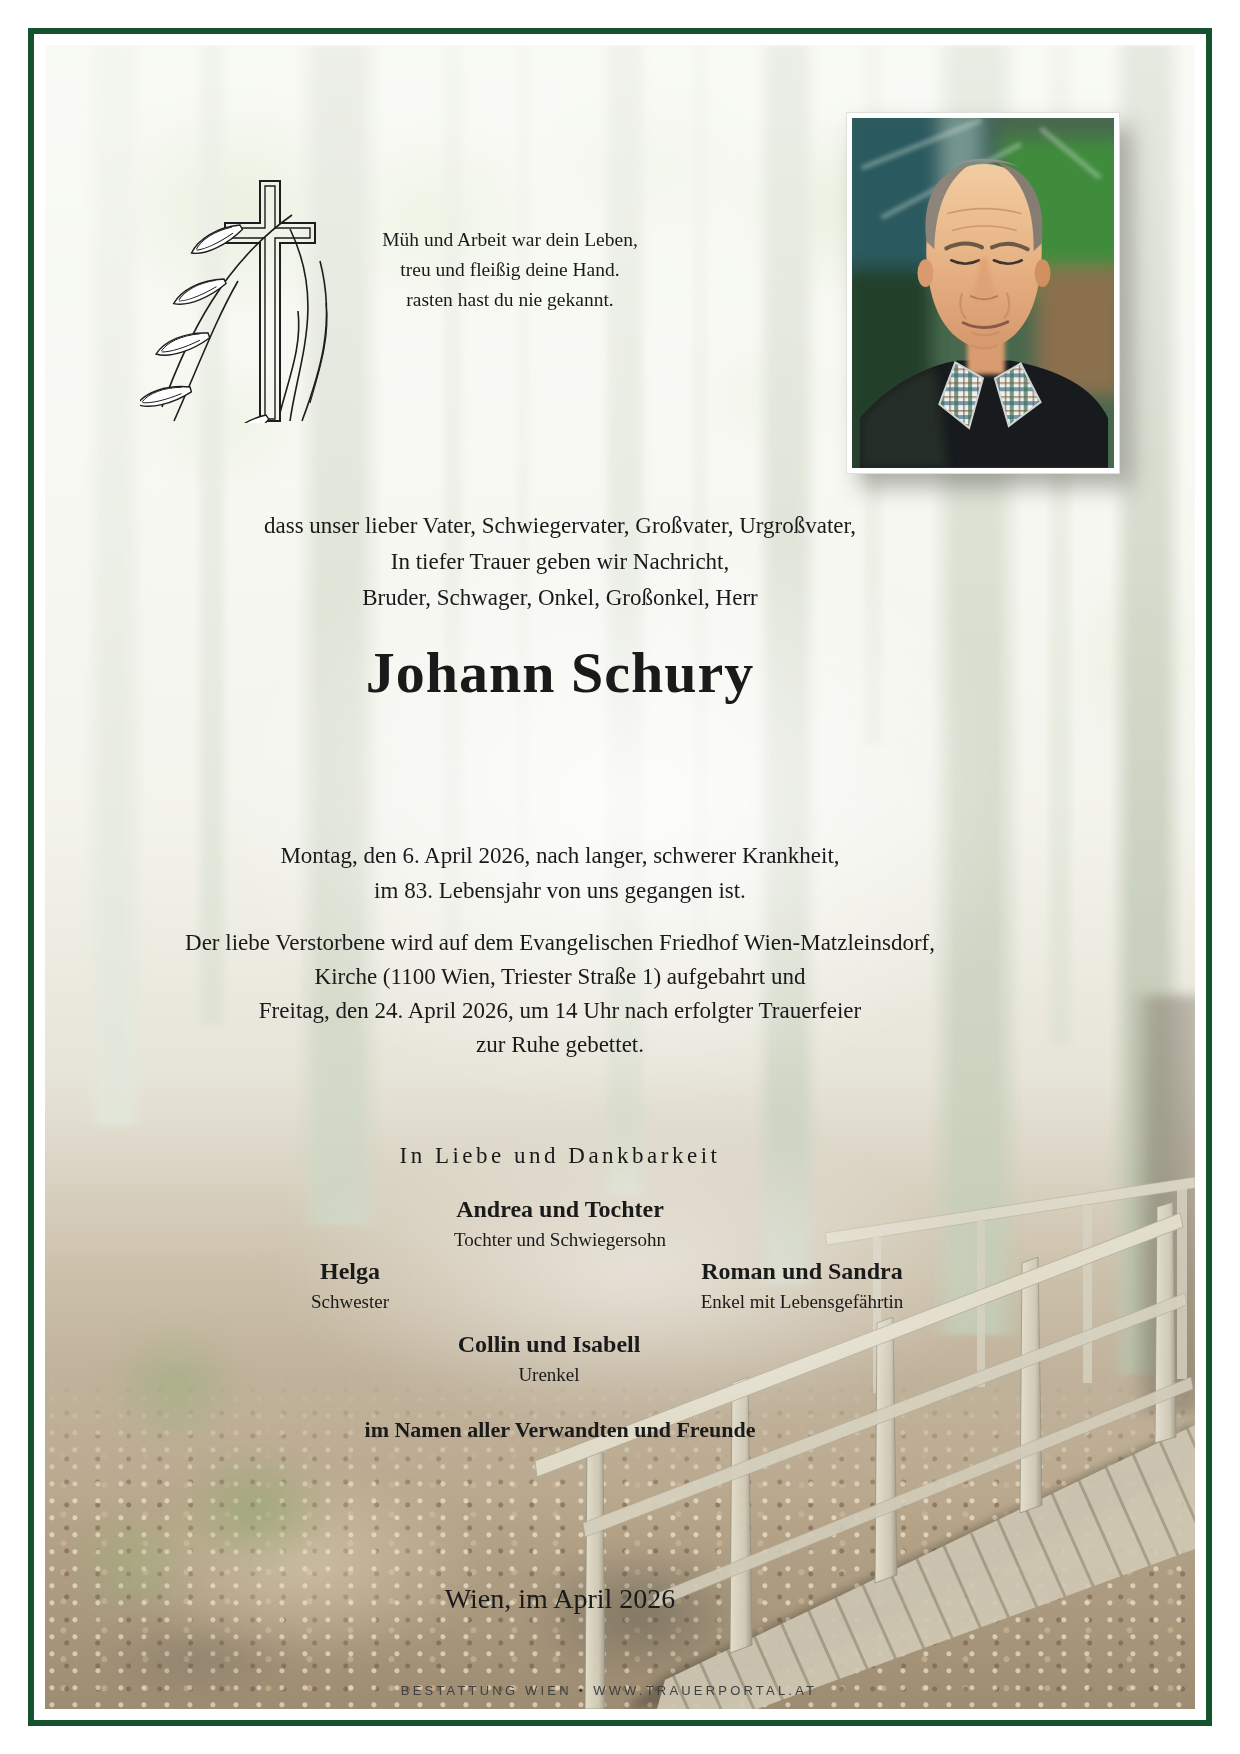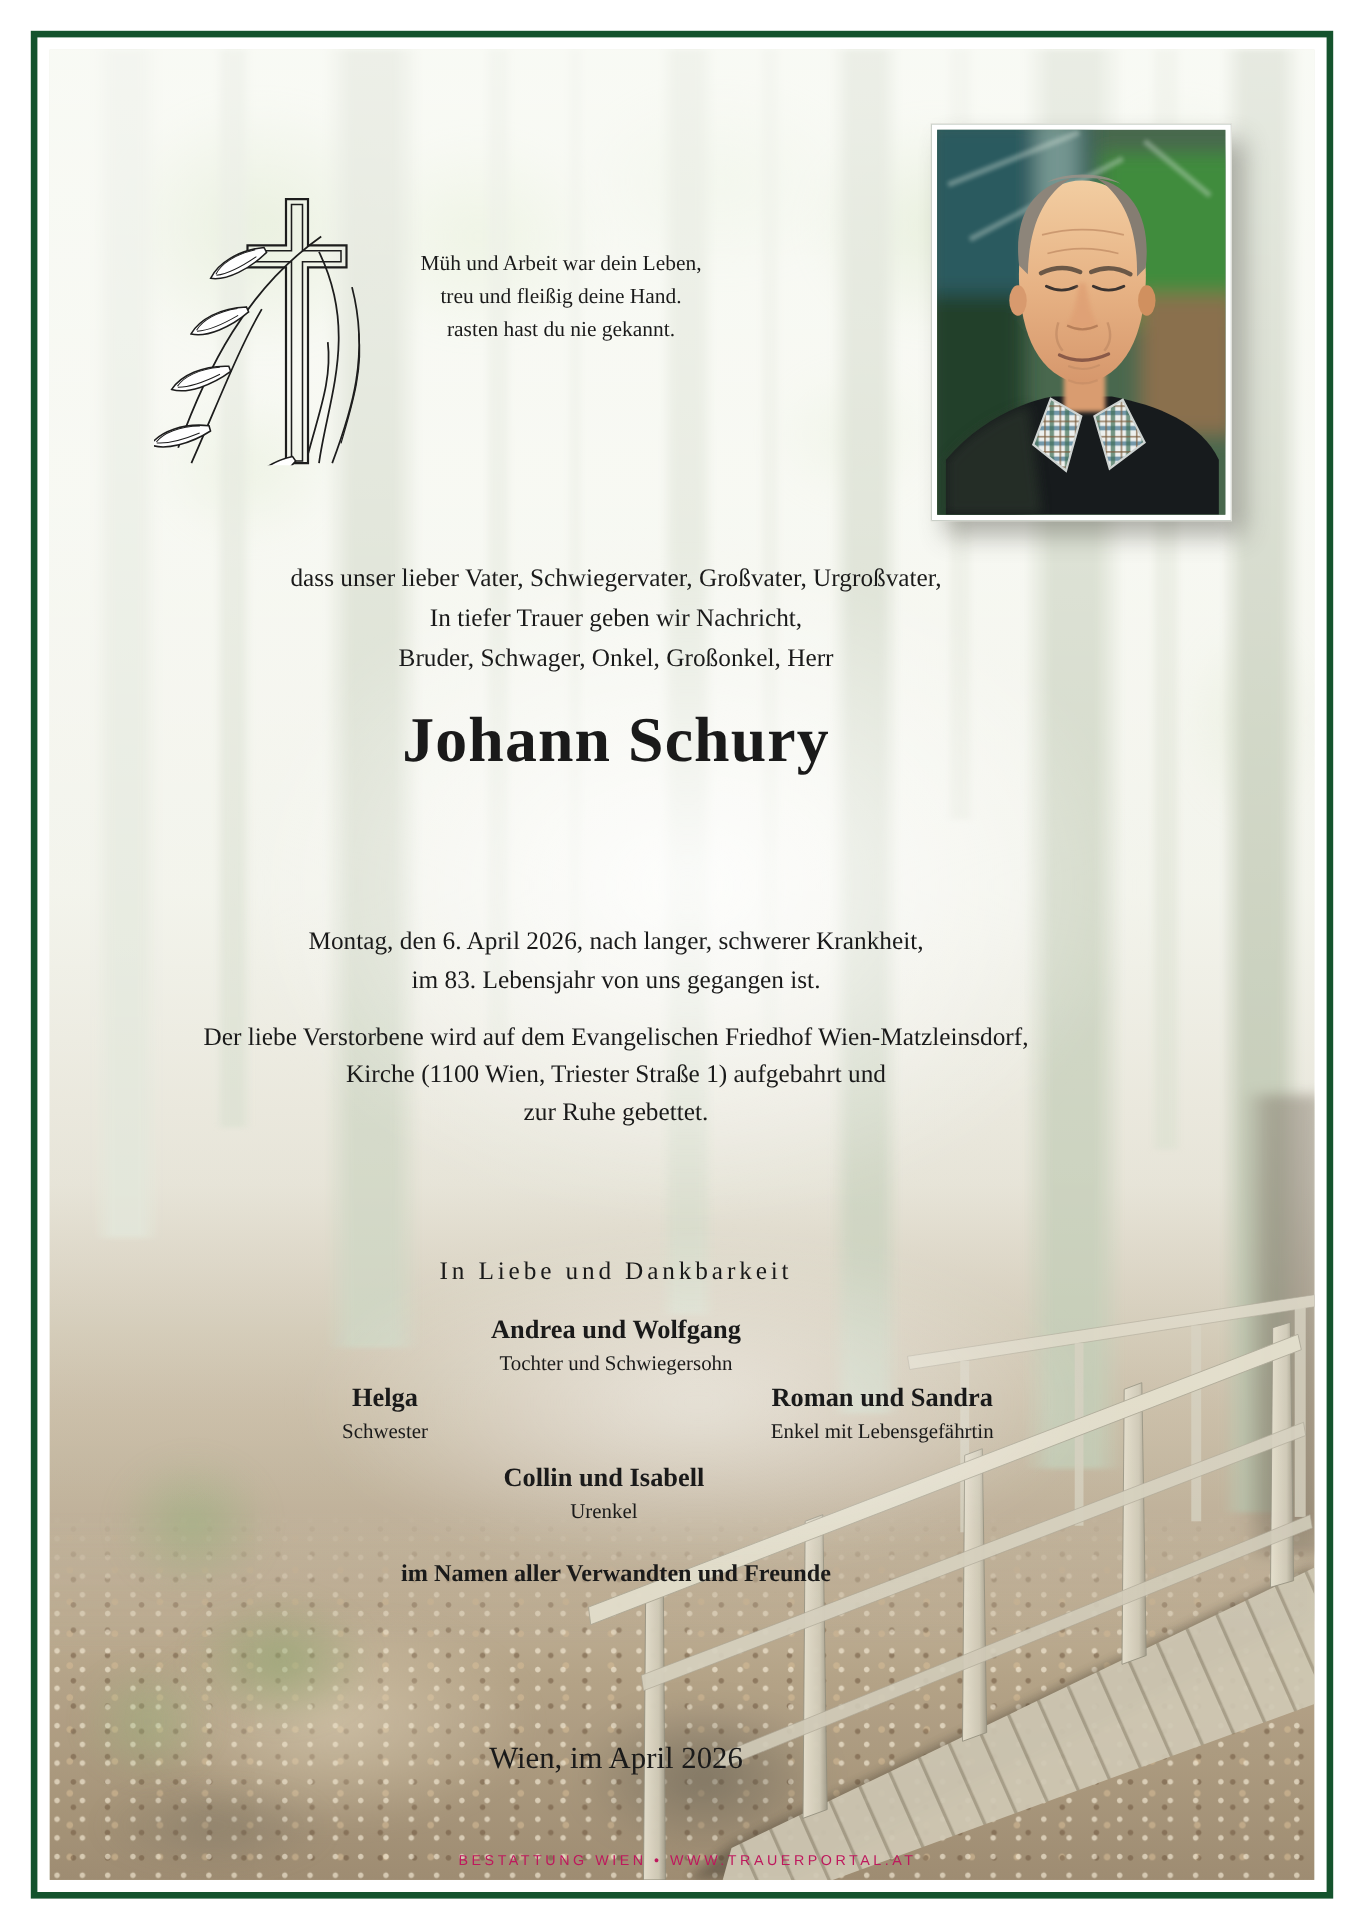--- a/index.html
+++ b/index.html
@@ -41,22 +41,22 @@
   .funeral{left:0;top:881px;width:1030px;font-size:23px;line-height:34px;}
   .gratitude{left:0;top:1098px;width:1030px;font-size:23px;letter-spacing:3.5px;}
   .m-names{font-size:24px;font-weight:bold;line-height:28px;}
   .m-rel{font-size:19px;line-height:24px;margin-top:5px;}
   .m-center1{left:0;top:1150px;width:1030px;}
   .m-left{left:305px;top:1212px;transform:translateX(-50%);white-space:nowrap;}
   .m-right{left:757px;top:1212px;transform:translateX(-50%);white-space:nowrap;}
   .m-center2{left:504px;top:1285px;transform:translateX(-50%);white-space:nowrap;}
   .closing{left:0;top:1372px;width:1030px;font-size:22px;font-weight:bold;}
   .placedate{left:0;top:1538px;width:1030px;font-size:28px;}
-  .footer{left:16px;top:1638px;width:1128px;font-family:"Liberation Sans","DejaVu Sans",sans-serif;
-          font-size:13px;letter-spacing:3.2px;color:#be185d;}
+  .footer{left:0;top:1638px;width:1128px;font-family:"Liberation Sans","DejaVu Sans",sans-serif;
+          font-size:13px;letter-spacing:3.2px;color:#404040;}
 </style>
 </head>
 <body>
 
 <div class="page">
   <div class="frame">
     <div class="content">
 
       <div class="scene">
         <div class="base"></div>
@@ -270,27 +270,28 @@
       <div class="txt name">Johann Schury</div>
 
       <div class="txt death">
         <div>Montag, den 6. April 2026, nach langer, schwerer Krankheit,</div>
         <div>im 83. Lebensjahr von uns gegangen ist.</div>
       </div>
 
       <div class="txt funeral">
         <div>Der liebe Verstorbene wird auf dem Evangelischen Friedhof Wien-Matzleinsdorf,</div>
         <div>Kirche (1100 Wien, Triester Straße 1) aufgebahrt und</div>
+        <div>Freitag, den 24. April 2026, um 14 Uhr nach erfolgter Trauerfeier</div>
         <div>zur Ruhe gebettet.</div>
       </div>
 
       <div class="txt gratitude">In Liebe und Dankbarkeit</div>
 
       <div class="txt m-center1">
-        <div class="m-names">Andrea und Wolfgang</div>
+        <div class="m-names">Andrea und Tochter</div>
         <div class="m-rel">Tochter und Schwiegersohn</div>
       </div>
       <div class="txt m-left">
         <div class="m-names">Helga</div>
         <div class="m-rel">Schwester</div>
       </div>
       <div class="txt m-right">
         <div class="m-names">Roman und Sandra</div>
         <div class="m-rel">Enkel mit Lebensgefährtin</div>
       </div>

